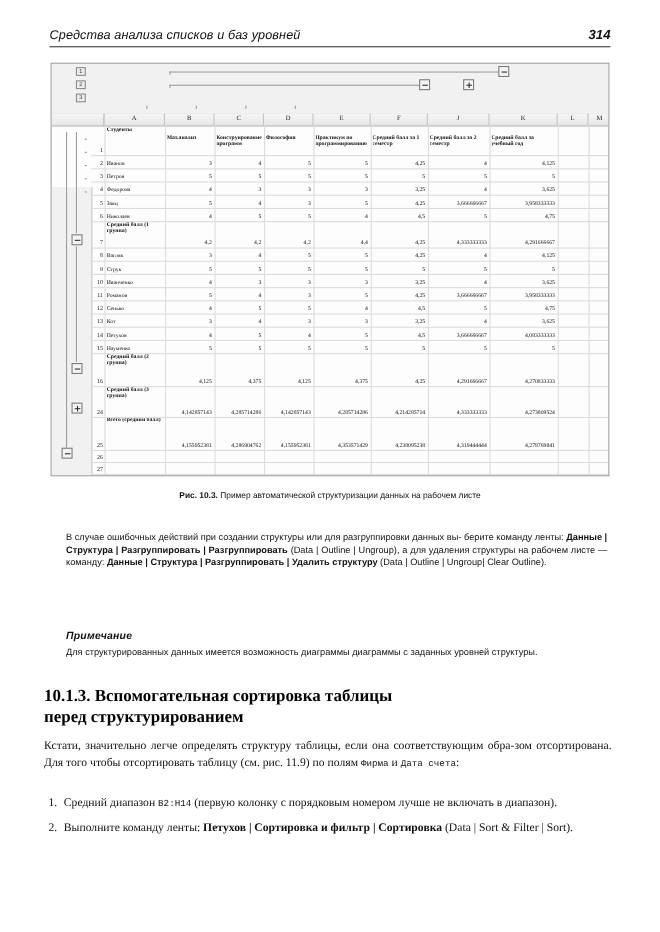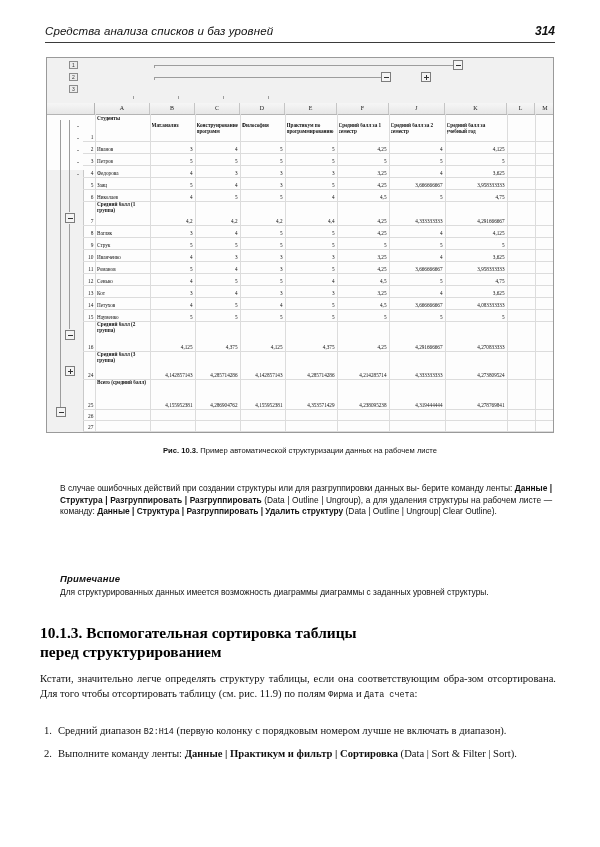--- a/index.html
+++ b/index.html
@@ -457,18 +457,18 @@
   <div class="olist" style="top:724px;">
     <div class="oli">
       <div class="num">1.</div>
       <div class="txt">
         <span>Средний диапазон </span><span class="mono">B2:H14</span><span> (первую колонку с порядковым номером лучше не включать в диапазон).</span>
       </div>
     </div>
     <div class="oli">
       <div class="num">2.</div>
       <div class="txt">
-        <span>Выполните команду ленты: </span><b>Данные | Практикум и фильтр | Сортировка</b><span> (Data | Sort &amp; Filter | Sort).</span>
+        <span>Выполните команду ленты: </span><b>Петухов | Сортировка и фильтр | Сортировка</b><span> (Data | Sort &amp; Filter | Sort).</span>
       </div>
     </div>
   </div>
 
 </div>
 
 </body></html>

